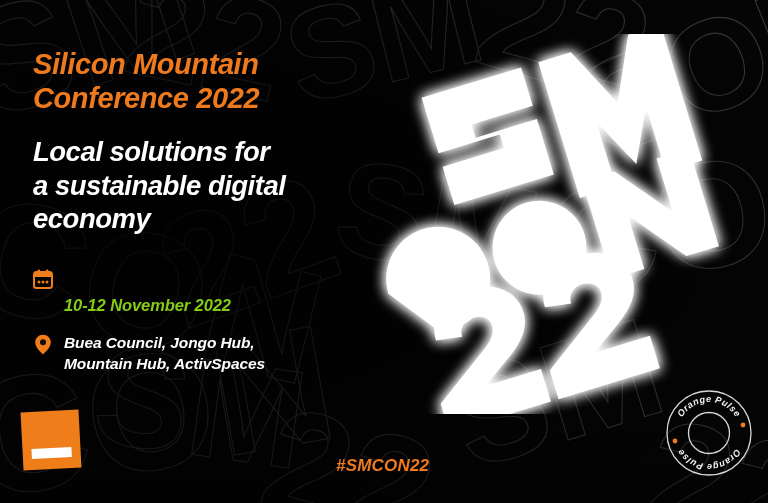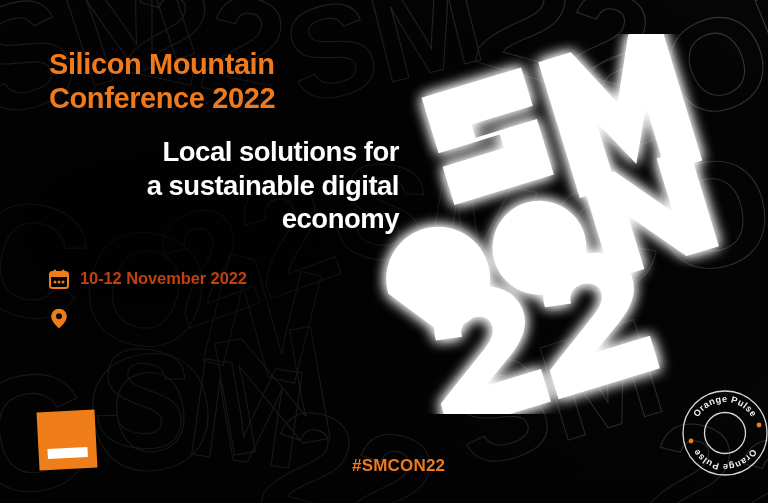--- a/index.html
+++ b/index.html
@@ -56,23 +56,24 @@
     height: 380px;
     z-index: 2;
     pointer-events: none;
   }
   .mark svg { display: block; width: 100%; height: 100%; }
   .mark-shape { fill: #ffffff; }
 
   
   .content {
     position: absolute;
-    left: 16px; top: 0;
+    left: 0; top: 0;
     width: 643px; height: 503px;
     z-index: 3;
+    font-style: italic;
   }
 
   .title {
     position: absolute;
     left: 33px;
     top: 48px;
     width: 330px;
     color: #ee7a1d;
     font-size: 29px;
     line-height: 1.17;
@@ -87,21 +88,20 @@
     left: 33px;
     top: 135px;
     width: 350px;
     color: #ffffff;
     font-size: 27.5px;
     line-height: 1.22;
     font-weight: 700;
     letter-spacing: -0.5px;
     margin: 0;
     white-space: pre-line;
-    text-align: right;
   }
 
   .meta {
     position: absolute;
     left: 33px;
     top: 268px;
     width: 330px;
   }
   .meta-row {
     display: flex;
@@ -116,21 +116,21 @@
     margin-top: 1px;
   }
   .meta-icon svg { display: block; width: 100%; height: 100%; }
   .meta-text {
     font-size: 15.5px;
     line-height: 1.3;
     font-weight: 700;
     letter-spacing: -0.1px;
     white-space: pre-line;
   }
-  .meta-text.date { color: #c2410c; font-size: 16.5px; }
+  .meta-text.date { color: #84cc16; font-size: 16.5px; margin-top: 27px; }
   .meta-text.venue { color: #ffffff; }
 
   
   .orange-logo {
     position: absolute;
     left: 22px;
     top: 411px;
     width: 58px;
     height: 58px;
     background: #ef7d1a;
@@ -268,20 +268,22 @@
         <span class="meta-text date">10-12 November 2022</span>
       </div>
 
       <div class="meta-row">
         <span class="meta-icon">
           <svg viewBox="0 0 20 21" xmlns="http://www.w3.org/2000/svg">
             <path d="M10 0.8 C5.6 0.8 2.2 4.2 2.2 8.5 C2.2 14 10 20.4 10 20.4 C10 20.4 17.8 14 17.8 8.5 C17.8 4.2 14.4 0.8 10 0.8 Z" fill="#ef7d1a"></path>
             <circle cx="10" cy="8.3" r="3" fill="#0a0a0a"></circle>
           </svg>
         </span>
+        <span class="meta-text venue">Buea Council, Jongo Hub,
+Mountain Hub, ActivSpaces</span>
       </div>
 
     </div>
 
     <div class="orange-logo">
       <div class="orange-logo-bar"></div>
     </div>
 
     <div class="hashtag">#SMCON22</div>
 

